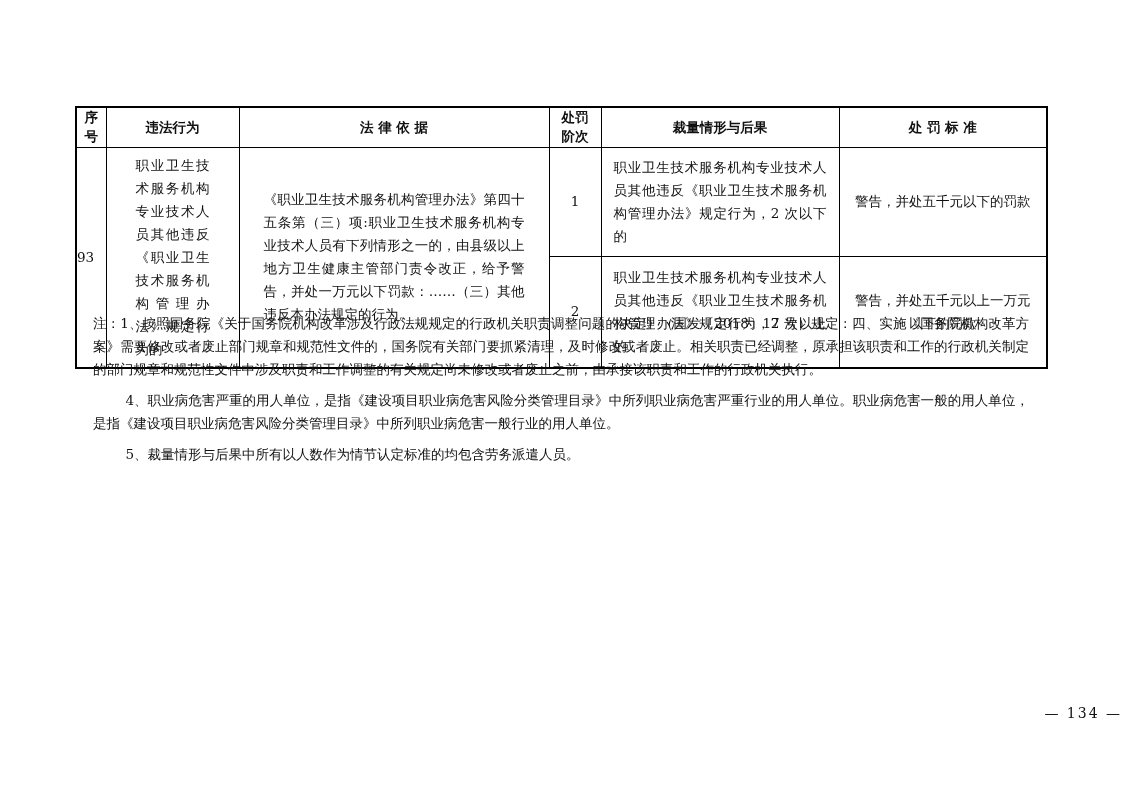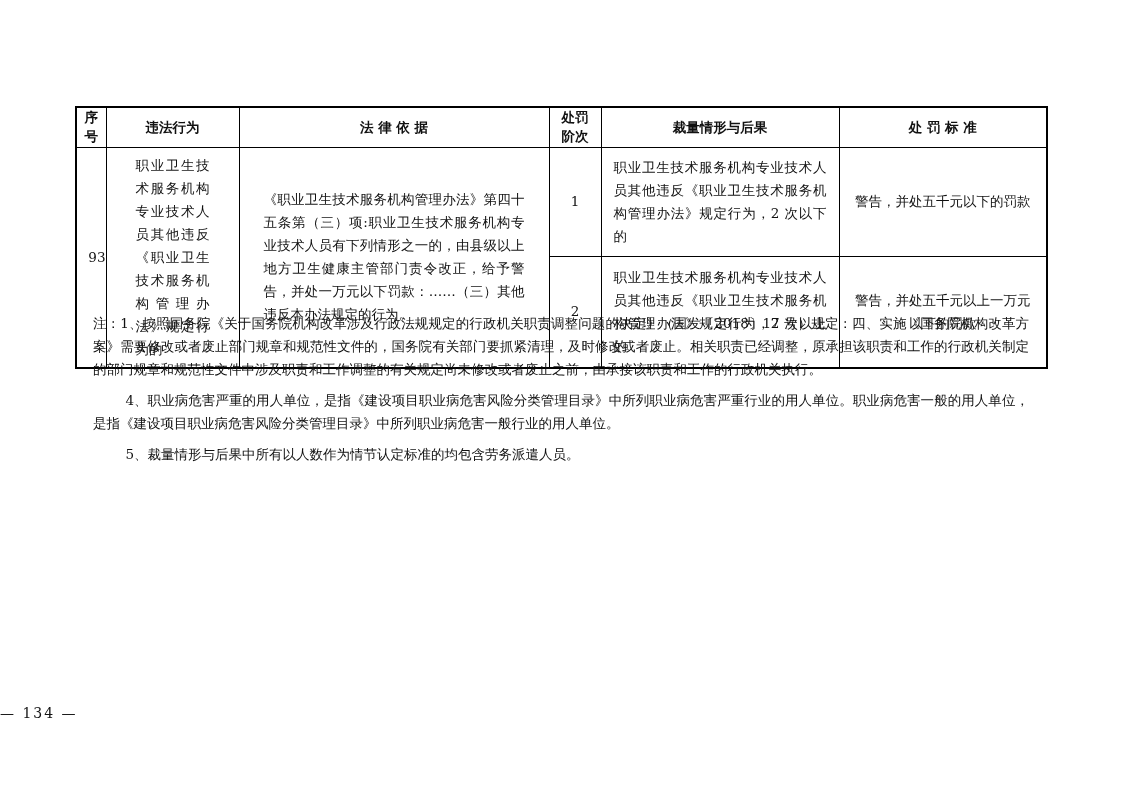--- a/index.html
+++ b/index.html
@@ -32,21 +32,21 @@
     vertical-align: middle;
     overflow: hidden;
   }
   table.law-table th {
     font-weight: bold;
     text-align: center;
     height: 40px;
     white-space: pre-line;
     line-height: 19px;
   }
-  td.c-no     { text-align: right; }
+  td.c-no     { text-align: left; }
   td.c-viol   { text-align: justify; padding: 6px 29px; }
   td.c-legal  { text-align: justify; padding: 6px 24px; }
   td.c-stage  { text-align: center; }
   td.c-circ   { text-align: justify; padding: 0 12px; }
   td.c-std    { text-align: center; padding: 6px 9px; }
   tr.r1 td { height: 65px; }
   tr.r2 td { height: 75px; }
 
   
   .notes {
@@ -57,21 +57,21 @@
     line-height: 23px;
     text-align: justify;
   }
   .notes p { margin: 8px; }
   .notes p.indent { text-indent: 2.4em; }
 
   
   .page-number {
     position: absolute;
     left: 0; right: 0; top: 705px;
-    text-align: left;
+    text-align: right;
     font-size: 14px;
     letter-spacing: 2px;
   }
 </style>
 </head>
 <body>
 
 <div class="page">
 
   <table class="law-table">

